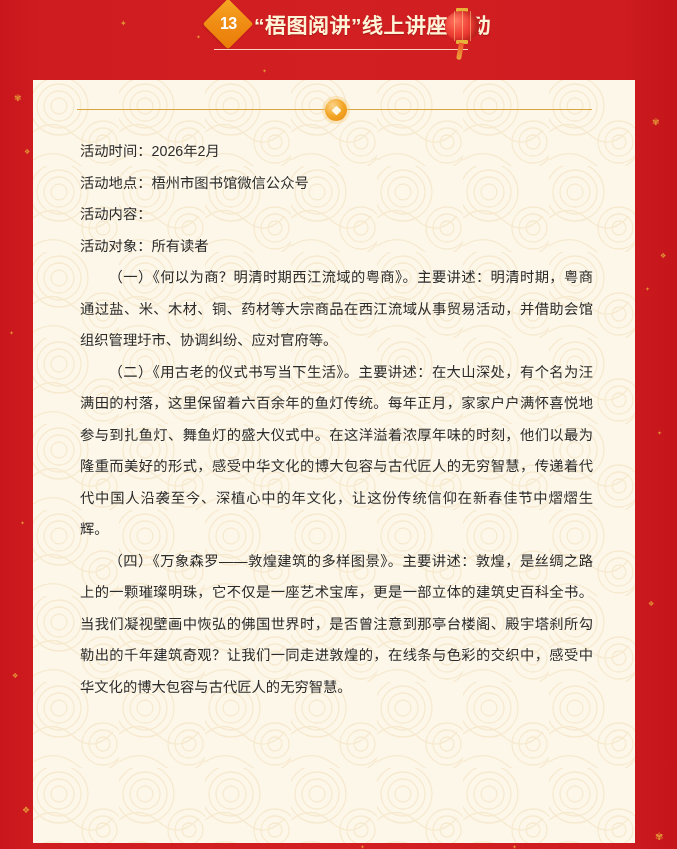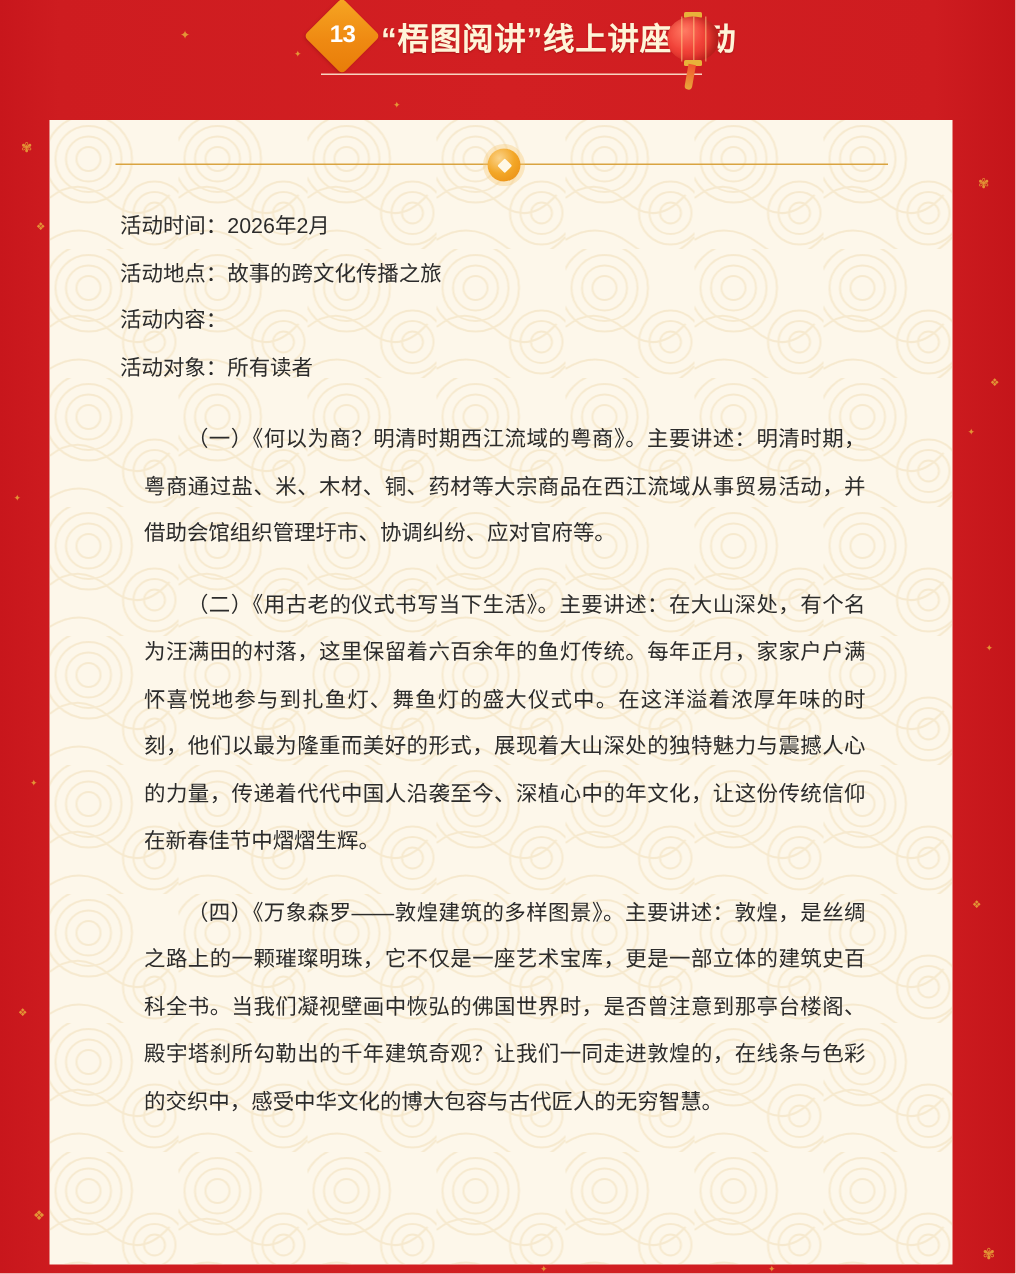--- a/index.html
+++ b/index.html
@@ -203,21 +203,21 @@
     font-size: 14.3px;
     line-height: 31.5px;
     text-align: justify;
     text-justify: inter-ideograph;
   }
   .meta-line {
     white-space: nowrap;
   }
   .para {
     text-indent: 2em;
-    margin: 16px;
+    margin: 0;
   }
 </style>
 </head>
 <body>
 
 <div id="poster">
 
   <div class="red-bg"></div>
 
   <div class="sparkle" style="left:14px;  top:94px;  font-size:9px;">✾</div>
@@ -279,24 +279,24 @@
     </svg>
 
     <div class="card-content">
       <div class="divider"></div>
       <div class="medallion">
           <i></i>
         </div>
 
       <div class="body-text">
         <div class="meta-line">活动时间：2026年2月</div>
-        <div class="meta-line">活动地点：故事的跨文化传播之旅</div>
+        <div class="meta-line">活动地点：梧州市图书馆微信公众号</div>
         <div class="meta-line">活动内容：</div>
         <div class="meta-line">活动对象：所有读者</div>
 
         <p class="para">（一）《何以为商？明清时期西江流域的粤商》。主要讲述：明清时期，粤商通过盐、米、木材、铜、药材等大宗商品在西江流域从事贸易活动，并借助会馆组织管理圩市、协调纠纷、应对官府等。</p>
-        <p class="para">（二）《用古老的仪式书写当下生活》。主要讲述：在大山深处，有个名为汪满田的村落，这里保留着六百余年的鱼灯传统。每年正月，家家户户满怀喜悦地参与到扎鱼灯、舞鱼灯的盛大仪式中。在这洋溢着浓厚年味的时刻，他们以最为隆重而美好的形式，展现着大山深处的独特魅力与震撼人心的力量，传递着代代中国人沿袭至今、深植心中的年文化，让这份传统信仰在新春佳节中熠熠生辉。</p>
+        <p class="para">（二）《用古老的仪式书写当下生活》。主要讲述：在大山深处，有个名为汪满田的村落，这里保留着六百余年的鱼灯传统。每年正月，家家户户满怀喜悦地参与到扎鱼灯、舞鱼灯的盛大仪式中。在这洋溢着浓厚年味的时刻，他们以最为隆重而美好的形式，感受中华文化的博大包容与古代匠人的无穷智慧，传递着代代中国人沿袭至今、深植心中的年文化，让这份传统信仰在新春佳节中熠熠生辉。</p>
         <p class="para">（四）《万象森罗——敦煌建筑的多样图景》。主要讲述：敦煌，是丝绸之路上的一颗璀璨明珠，它不仅是一座艺术宝库，更是一部立体的建筑史百科全书。当我们凝视壁画中恢弘的佛国世界时，是否曾注意到那亭台楼阁、殿宇塔刹所勾勒出的千年建筑奇观？让我们一同走进敦煌的，在线条与色彩的交织中，感受中华文化的博大包容与古代匠人的无穷智慧。</p>
       </div>
     </div>
   </div>
 
 </div>
 
 </body></html>

